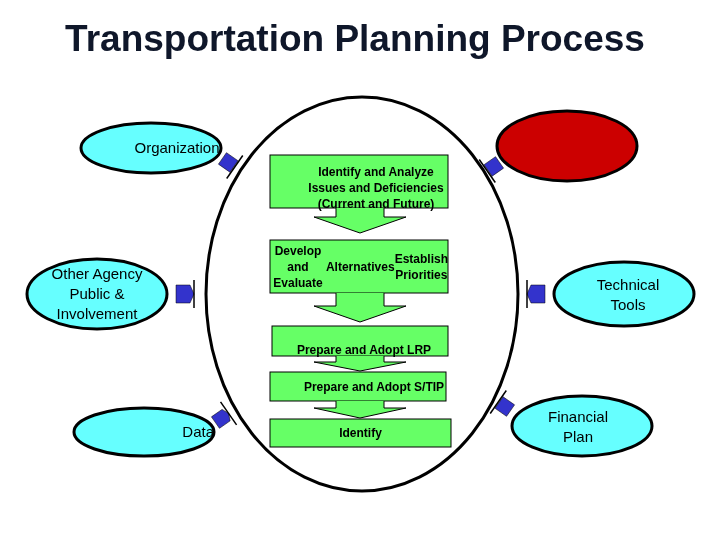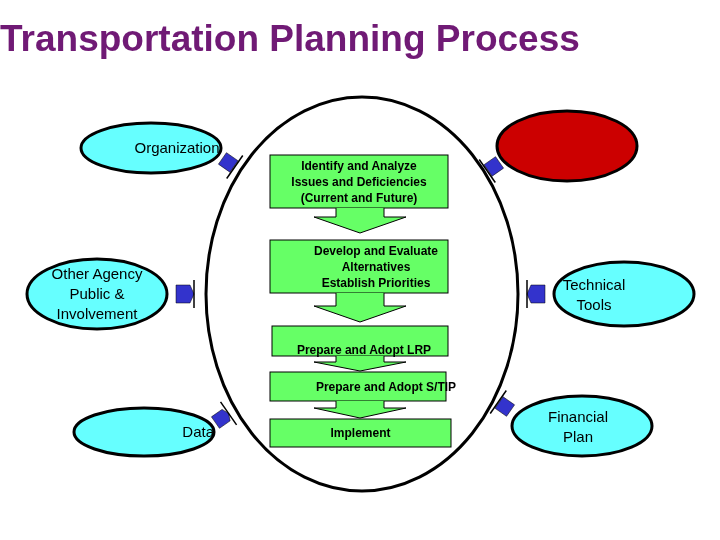--- a/index.html
+++ b/index.html
@@ -1,19 +1,19 @@
 <!DOCTYPE html>
 <html><head>
 <meta charset="utf-8">
 <style>
   html, body { margin: 0; padding: 0; background: #ffffff; }
   body { width: 720px; height: 540px; position: relative; overflow: hidden;
          font-family: "Liberation Sans", sans-serif; }
-  #title { position: absolute; left: 0; top: 18px; width: 710px; text-align: left;
-           font-size: 37px; font-weight: bold; color: #701a75; letter-spacing: 0px; }
+  #title { position: absolute; left: 0; top: 18px; width: 710px; text-align: center;
+           font-size: 37px; font-weight: bold; color: #0f172a; letter-spacing: 0px; }
   svg#diagram { position: absolute; left: 0; top: 0; }
   .lbl { position: absolute; text-align: center; font-size: 15px; line-height: 20px; color: #000; }
   .lbl.white { color: #ffffff; }
   .step { position: absolute; text-align: center; font-weight: bold; font-size: 12px; line-height: 16px; color: #000;
           display: flex; align-items: center; justify-content: center; }
 </style>
 </head>
 <body>
 
 <div id="title">Transportation Planning Process</div>
@@ -74,40 +74,40 @@
   <div>Other Agency</div>
   <div>Public &amp;</div>
   <div>Involvement</div>
 </div>
 <div class="lbl" style="left:74px; top:422px; width:140px;text-align:right;">
   <span>Data</span>
 </div>
 
 <div class="lbl white" style="left:497px; top:126px; width:140px;">
 </div>
-<div class="lbl" style="left:538px; top:275px; width:112px;">
+<div class="lbl" style="left:556px; top:275px; width:112px;padding-left:16px;">
   <div>Technical</div>
   <div>Tools</div>
 </div>
 <div class="lbl" style="left:512px; top:407px; width:132px;">
   <div>Financial</div>
   <div>Plan</div>
 </div>
 
-<div class="step" style="left:270px; top:155px; width:178px; height:53px; flex-direction:column;">
+<div class="step" style="left:270px; top:161px; width:178px; height:53px; flex-direction:column;padding-left:17px;">
   <div>Identify and Analyze</div>
   <div>Issues and Deficiencies</div>
   <div>(Current and Future)</div>
 </div>
-<div class="step" style="left:270px; top:240px; width:178px; height:53px; flex-direction:column;margin-left:17px;">
+<div class="step" style="left:270px; top:240px; width:178px; height:53px; flex-direction:row;">
   <div>Develop and Evaluate</div>
   <div>Alternatives</div>
   <div>Establish Priorities</div>
 </div>
 <div class="step" style="left:276px; top:326px; width:176px; height:30px;margin-top:9px;">
   <span>Prepare and Adopt LRP</span>
 </div>
-<div class="step" style="left:270px; top:372px; width:208px; height:29px;margin-left:12px;">
+<div class="step" style="left:270px; top:372px; width:208px; height:29px;">
   <span>Prepare and Adopt S/TIP</span>
 </div>
 <div class="step" style="left:270px; top:419px; width:181px; height:28px;">
-  <span>Implement</span>
+  <span>Identify</span>
 </div>
 
 </body></html>

